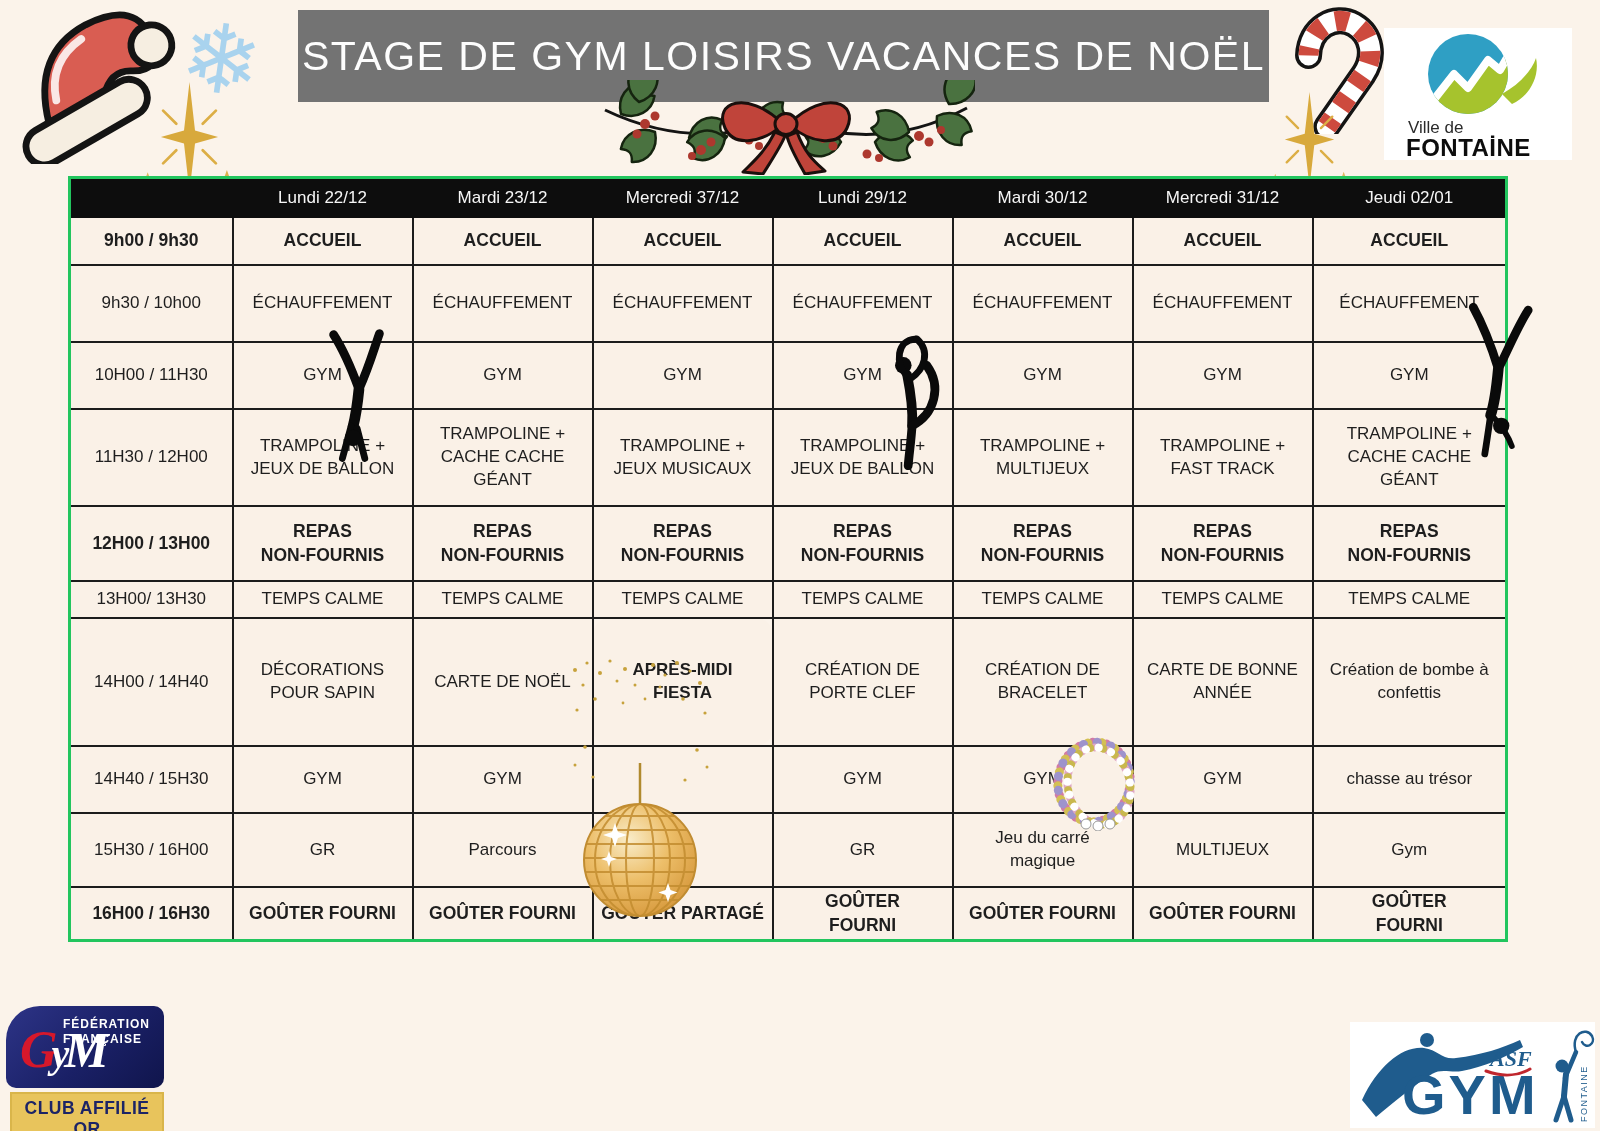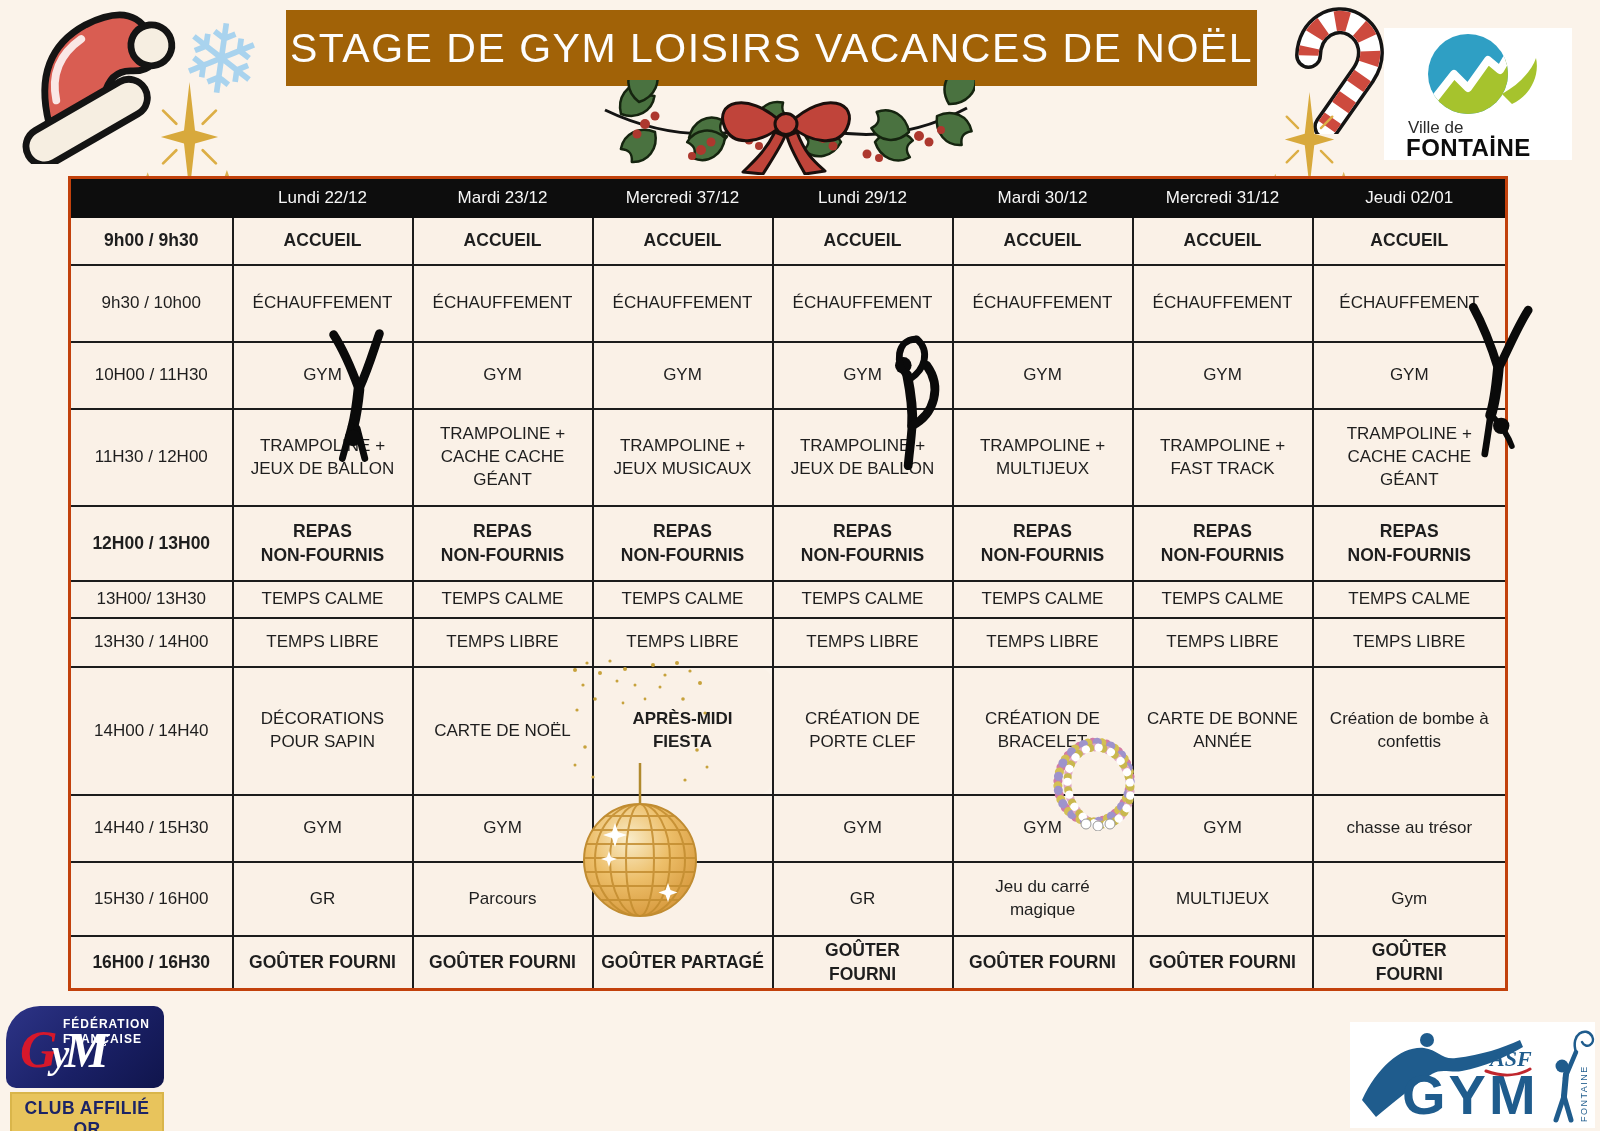--- a/index.html
+++ b/index.html
@@ -1,30 +1,30 @@
 <!DOCTYPE html>
 <html><head>
 <meta charset="utf-8">
 <style>
   html,body{margin:0;padding:0;}
   body{width:1600px;height:1131px;background:#fbf3ea;font-family:"Liberation Sans",sans-serif;position:relative;overflow:hidden;}
   .stage{position:absolute;inset:0;}
 
   
-  .title-banner{position:absolute;left:286px;top:10px;width:971px;height:76px;background:#a16207;
+  .title-banner{position:absolute;left:298px;top:10px;width:971px;height:92px;background:#737373;
     display:flex;align-items:center;justify-content:center;}
   .title-banner span{color:#fdfdfd;font-size:41px;letter-spacing:1.5px;font-weight:400;white-space:nowrap;}
 
   
   .deco{position:absolute;pointer-events:none;}
   .snowflake{left:181px;top:12px;font-size:96px;line-height:96px;color:#a9d3ee;transform:rotate(8deg);}
 
   
   table.schedule{position:absolute;left:68px;top:176px;width:1437px;border-collapse:collapse;table-layout:fixed;
-    border:3px solid #c2410c;}
+    border:3px solid #22c55e;}
   table.schedule th{background:#0d0d0d;color:#f6f6f6;font-weight:400;font-size:17px;border:2px solid #0d0d0d;height:35px;}
   table.schedule td{border:2.5px solid #1c1c1c;background:#faf1e7;color:#1e1e1e;text-align:center;vertical-align:middle;
     font-size:17px;padding:2px 7px;white-space:pre-line;line-height:1.35;}
   tr.bold-row td{font-weight:700;font-size:17.5px;}
   td.bold-cell{font-weight:700;font-size:18px;border-radius:17px;}
   td.time{font-size:17.5px;}
   tr.r0{height:48px}tr.r1{height:77px}tr.r2{height:67px}tr.r3{height:97px}tr.r4{height:75px}
   tr.r5{height:37px}tr.r6{height:49px}tr.r7{height:128px}tr.r8{height:67px}tr.r9{height:74px}tr.r10{height:53px}
 
   
@@ -250,30 +250,20 @@
     </tr>
     <tr class="r5">
       <td class="time">13H00/ 13H30</td>
       <td>TEMPS CALME</td>
       <td>TEMPS CALME</td>
       <td>TEMPS CALME</td>
       <td>TEMPS CALME</td>
       <td>TEMPS CALME</td>
       <td>TEMPS CALME</td>
       <td>TEMPS CALME</td>
-    </tr>
-    <tr class="r6">
-      <td class="time">13H30 / 14H00</td>
-      <td>TEMPS LIBRE</td>
-      <td>TEMPS LIBRE</td>
-      <td>TEMPS LIBRE</td>
-      <td>TEMPS LIBRE</td>
-      <td>TEMPS LIBRE</td>
-      <td>TEMPS LIBRE</td>
-      <td>TEMPS LIBRE</td>
     </tr>
     <tr class="r7">
       <td class="time">14H00 / 14H40</td>
       <td>DÉCORATIONS POUR SAPIN</td>
       <td>CARTE DE NOËL</td>
       <td class="bold-cell">APRÈS-MIDI FIESTA</td>
       <td>CRÉATION DE PORTE CLEF</td>
       <td>CRÉATION DE BRACELET</td>
       <td>CARTE DE BONNE ANNÉE</td>
       <td>Création de bombe à confettis</td>

